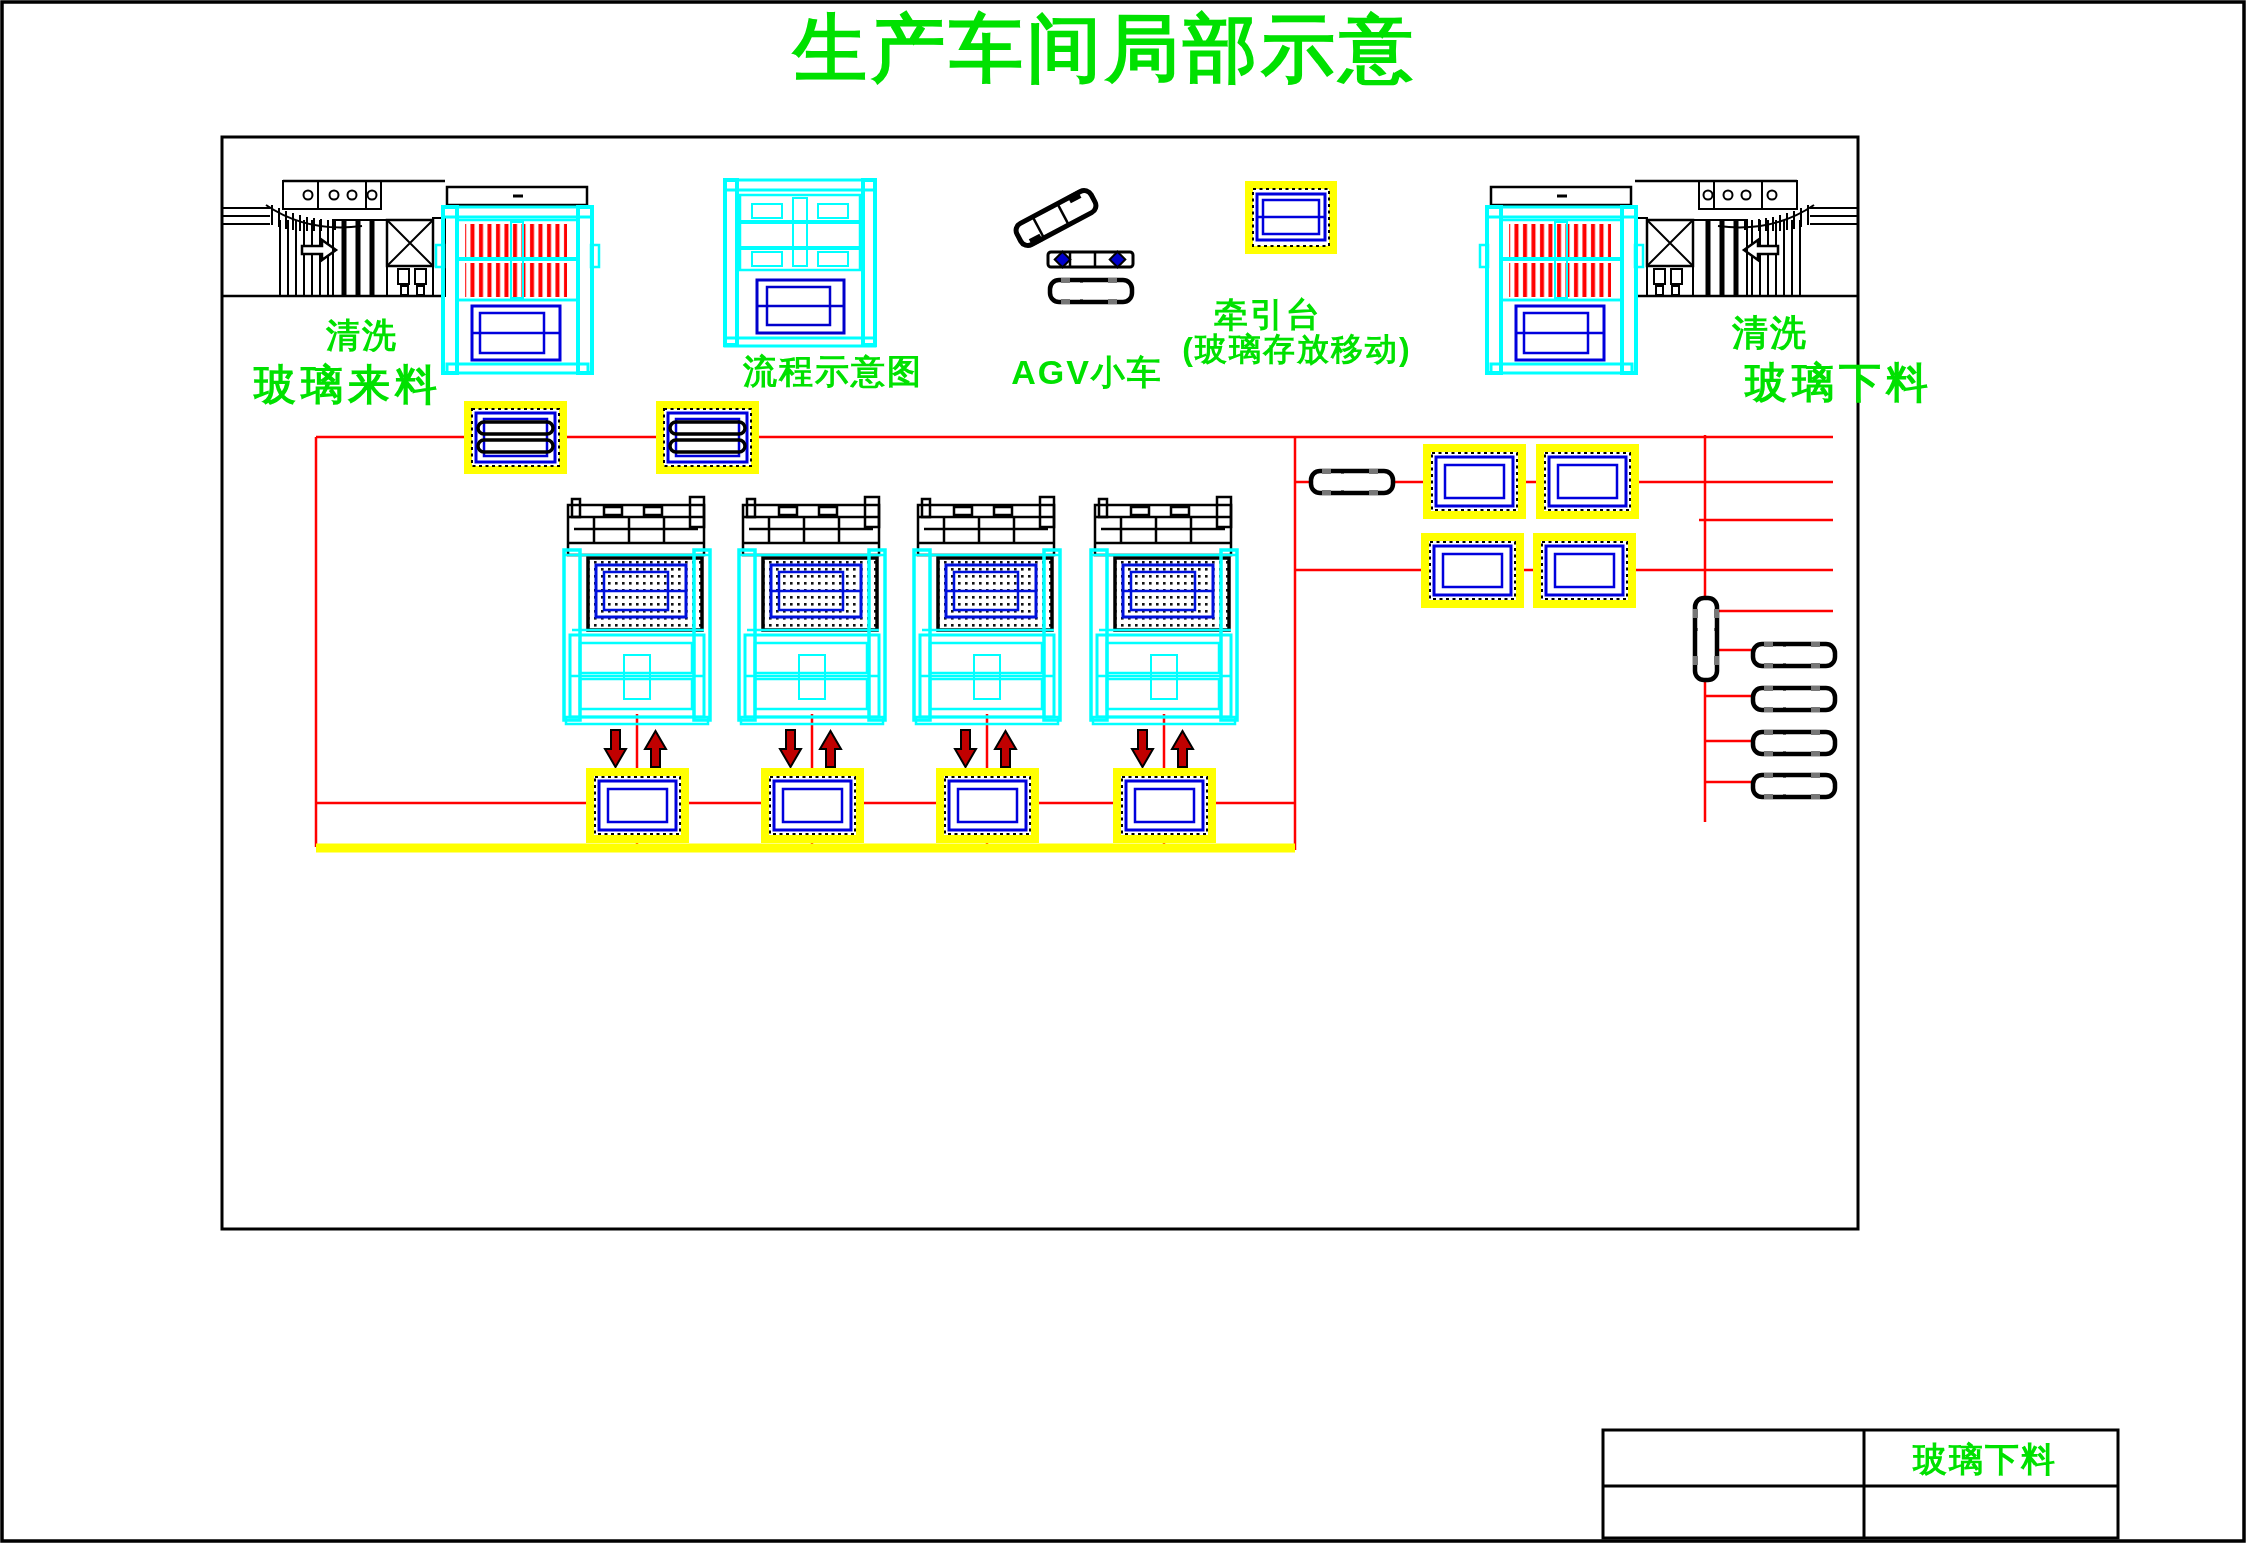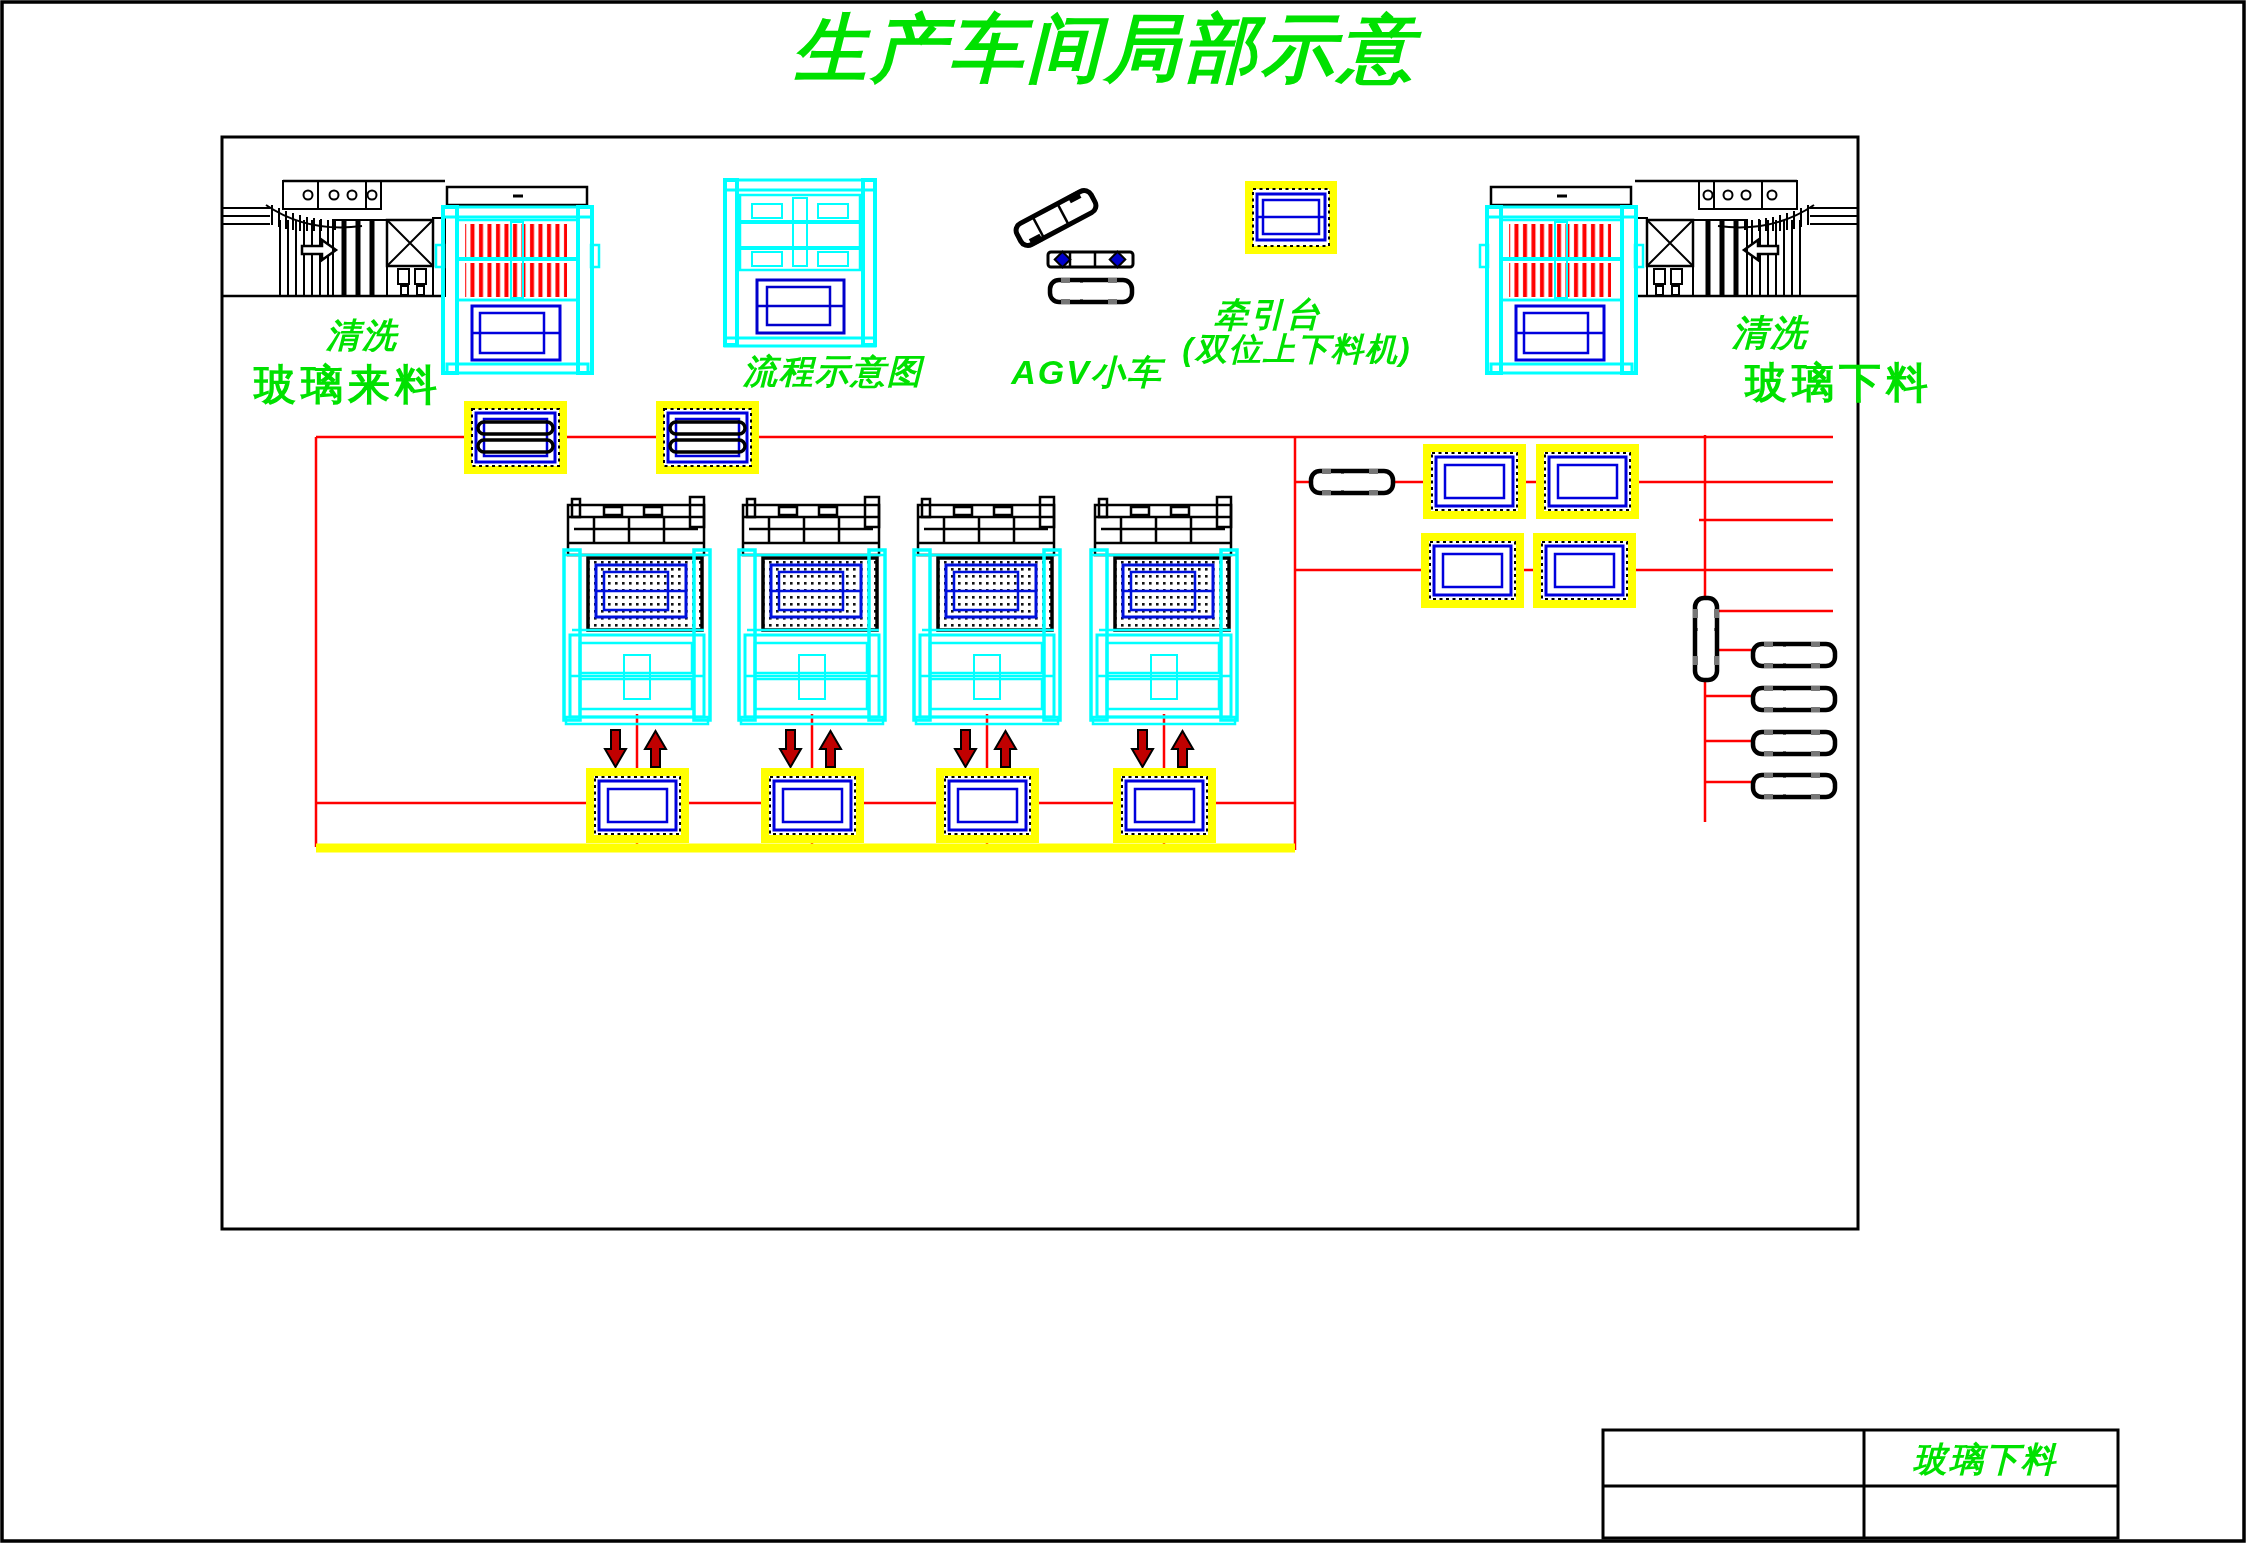--- a/index.html
+++ b/index.html
@@ -5,21 +5,21 @@
   html,body{margin:0;padding:0;background:#ffffff;}
   .page{
     position:relative;width:2246px;height:1543px;background:#ffffff;overflow:hidden;
     font-family:"Liberation Sans", sans-serif;
   }
   svg{position:absolute;left:0;top:0;}
   .label{
     position:absolute;color:#00E100;font-weight:bold;white-space:nowrap;line-height:1;
     font-family:"Liberation Sans", sans-serif;
   }
-  .ctr{transform:translateX(-50%);font-style:italic;}
+  .ctr{transform:translateX(-50%);}
   .title{font-size:74px;letter-spacing:4px;}
   .big{font-size:42px;letter-spacing:5px;}
   .med{font-size:34px;letter-spacing:2px;}
 </style>
 </head>
 <body>
 
 <div class="page">
 
 <svg width="2246" height="1543" viewBox="0 0 2246 1543">
@@ -258,18 +258,18 @@
     <line x1="1864" y1="1430" x2="1864" y2="1538"></line>
   </g>
 </svg>
 
 <div class="label title ctr" style="left:1105px;top:12px;">生产车间局部示意</div>
 <div class="label med ctr" style="left:362px;top:318px;">清洗</div>
 <div class="label big" style="left:254px;top:364px;">玻璃来料</div>
 <div class="label med ctr" style="left:833px;top:354px;">流程示意图</div>
 <div class="label med ctr" style="left:1087px;top:355px;">AGV小车</div>
 <div class="label med ctr" style="left:1268px;top:297px;">牵引台</div>
-<div class="label med ctr" style="left:1297px;top:333px;font-size:32px;">(双位上下料机)</div>
+<div class="label med ctr" style="left:1297px;top:333px;font-size:32px;">(玻璃存放移动)</div>
 <div class="label med ctr" style="left:1770px;top:315px;font-size:36px;">清洗</div>
 <div class="label big" style="left:1745px;top:362px;">玻璃下料</div>
 <div class="label med ctr" style="left:1985px;top:1442px;">玻璃下料</div>
 
 </div>
 
 </body></html>

